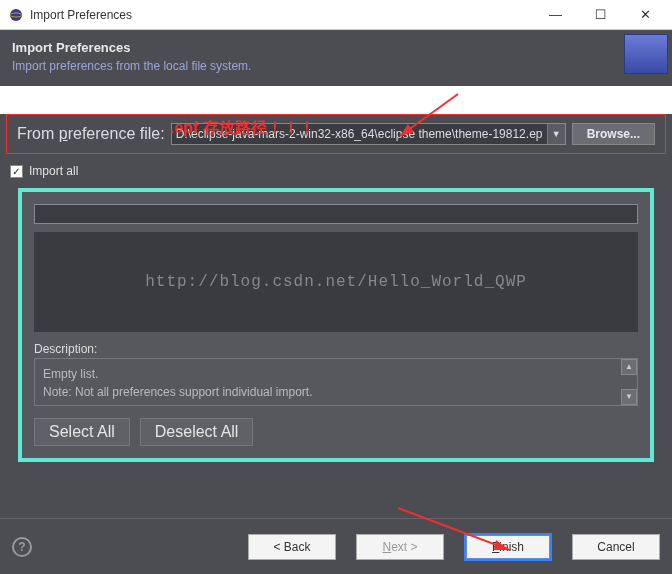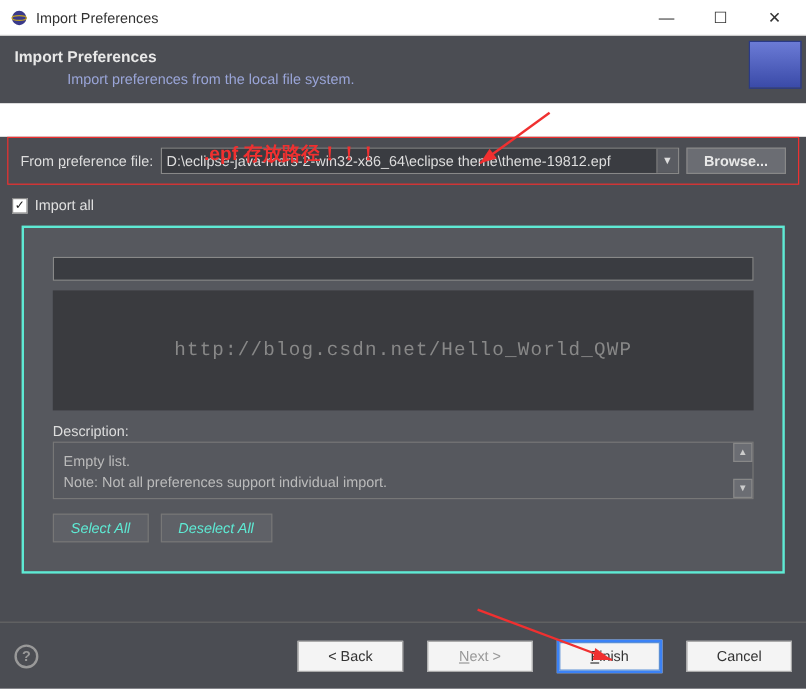--- a/index.html
+++ b/index.html
@@ -7,51 +7,51 @@
 
 .titlebar { height: 30px; background: #fff; border-bottom: 1px solid #ccc; display: flex; align-items: center; padding: 0 4px 0 8px; }
 .titlebar-icon { width: 16px; height: 16px; margin-right: 6px; display: inline-flex; }
 .titlebar-icon svg { width: 16px; height: 16px; }
 .titlebar-title { font-size: 12px; color: #333; flex: 1; }
 .titlebar-btns { display: flex; }
 .titlebar-btn { width: 45px; height: 28px; display: flex; align-items: center; justify-content: center; font-size: 13px; color: #333; }
 
 .header { background: #4b4d53; padding: 10px 12px 12px 12px; position: relative; height: 56px; }
 .header-title { color: #e8e8e8; font-size: 13px; font-weight: bold; margin-bottom: 4px; }
-.header-sub { color: #9aa5d8; font-size: 12px; margin-left: 44px; }
+.header-sub { color: #9aa5d8; font-size: 12px; }
 .header-icon { position: absolute; right: 4px; top: 4px; width: 44px; height: 40px; background: linear-gradient(#6b7bd6, #3a4aa8); border: 1px solid #2a3a88; }
 
 .body { background: #4b4d53; padding: 0; }
 
 .annotation-line { position: absolute; color: #f03030; font-size: 16px; font-weight: bold; pointer-events: none; z-index: 5; }
 .red-arrow { position: absolute; pointer-events: none; z-index: 5; }
 
 .file-row { display: flex; align-items: center; padding: 8px 10px; gap: 6px; border: 1px solid #f03030; margin: 0 6px; }
-.file-label { color: #ddd; font-size: 12px; white-space: nowrap; }
+.file-label { color: #ddd; font-size: 16px; white-space: nowrap; }
 .file-label u { text-decoration: underline; }
 .file-combo { flex: 1; display: flex; border: 1px solid #888; background: #3a3c41; }
 .file-input { flex: 1; background: #3a3c41; color: #ddd; border: none; font-size: 12px; padding: 3px 4px; outline: none; }
 .combo-btn { width: 18px; background: #5a5c62; color: #ddd; display: flex; align-items: center; justify-content: center; font-size: 9px; border-left: 1px solid #777; }
 .browse-btn { background: #6b6d73; color: #e8e8e8; border: 1px solid #888; padding: 3px 14px; font-size: 12px; font-weight: bold; }
 
 .import-all-row { padding: 10px 10px 4px 10px; display: flex; align-items: center; gap: 6px; }
 .checkbox { width: 13px; height: 13px; background: #fff; border: 1px solid #888; display: inline-flex; align-items: center; justify-content: center; font-size: 10px; color: #222; }
 .import-all-label { color: #e0e0e0; font-size: 12px; }
 
-.panel { background: #56585e; margin: 6px 18px 8px 18px; border: 2px solid #5eead4; padding: 24px; position: relative; }
+.panel { background: #56585e; margin: 6px 18px 8px 18px; border: 4px solid #5eead4; padding: 12px; position: relative; }
 .big-bar { height: 20px; background: #3a3c41; border: 1px solid #888; margin-bottom: 8px; }
 .dark-area { height: 100px; background: #3a3b3f; display: flex; align-items: center; justify-content: center; }
 .watermark { color: #888; font-size: 16px; font-family: "Courier New", monospace; letter-spacing: 1px; }
 .desc-label { color: #ddd; font-size: 12px; margin: 10px 0 2px 0; }
 .desc-box { background: #56585e; border: 1px solid #777; padding: 6px 8px; color: #bbb; font-size: 12px; line-height: 1.5; position: relative; height: 48px; }
 .scroll-up, .scroll-down { position: absolute; right: 0; width: 16px; height: 16px; background: #6b6d73; display: flex; align-items: center; justify-content: center; font-size: 8px; color: #ccc; border: 1px solid #888; }
 .scroll-up { top: 0; }
 .scroll-down { bottom: 0; }
 .sel-row { display: flex; gap: 10px; margin-top: 12px; }
-.sel-btn { background: #5f6167; border: 1px solid #777; color: #5eead4; padding: 4px 14px; font-size: 12px; font-style: italic; }
+.sel-btn { background: #5f6167; border: 1px solid #777; color: #e5e5e5; padding: 4px 14px; font-size: 16px; }
 
 .footer { background: #4b4d53; border-top: 1px solid #666; padding: 14px 12px; display: flex; align-items: center; position: absolute; bottom: 0; left: 0; right: 0; height: 56px; }
 .help-icon { width: 20px; height: 20px; border: 2px solid #999; border-radius: 50%; display: flex; align-items: center; justify-content: center; color: #999; font-size: 12px; font-weight: bold; }
 .footer-spacer { flex: 1; }
 .footer-btn { background: #f4f4f4; border: 1px solid #aaa; color: #333; padding: 5px 0; font-size: 12px; width: 88px; margin-left: 20px; text-align: center; }
 .footer-btn.disabled { color: #999; }
 .footer-btn.highlight { border: 2px solid #3b82f6; box-shadow: 0 0 0 1px #5a8fd6 inset; }
 .footer-btn .ul { text-decoration: underline; }
 </style>
 </head>

